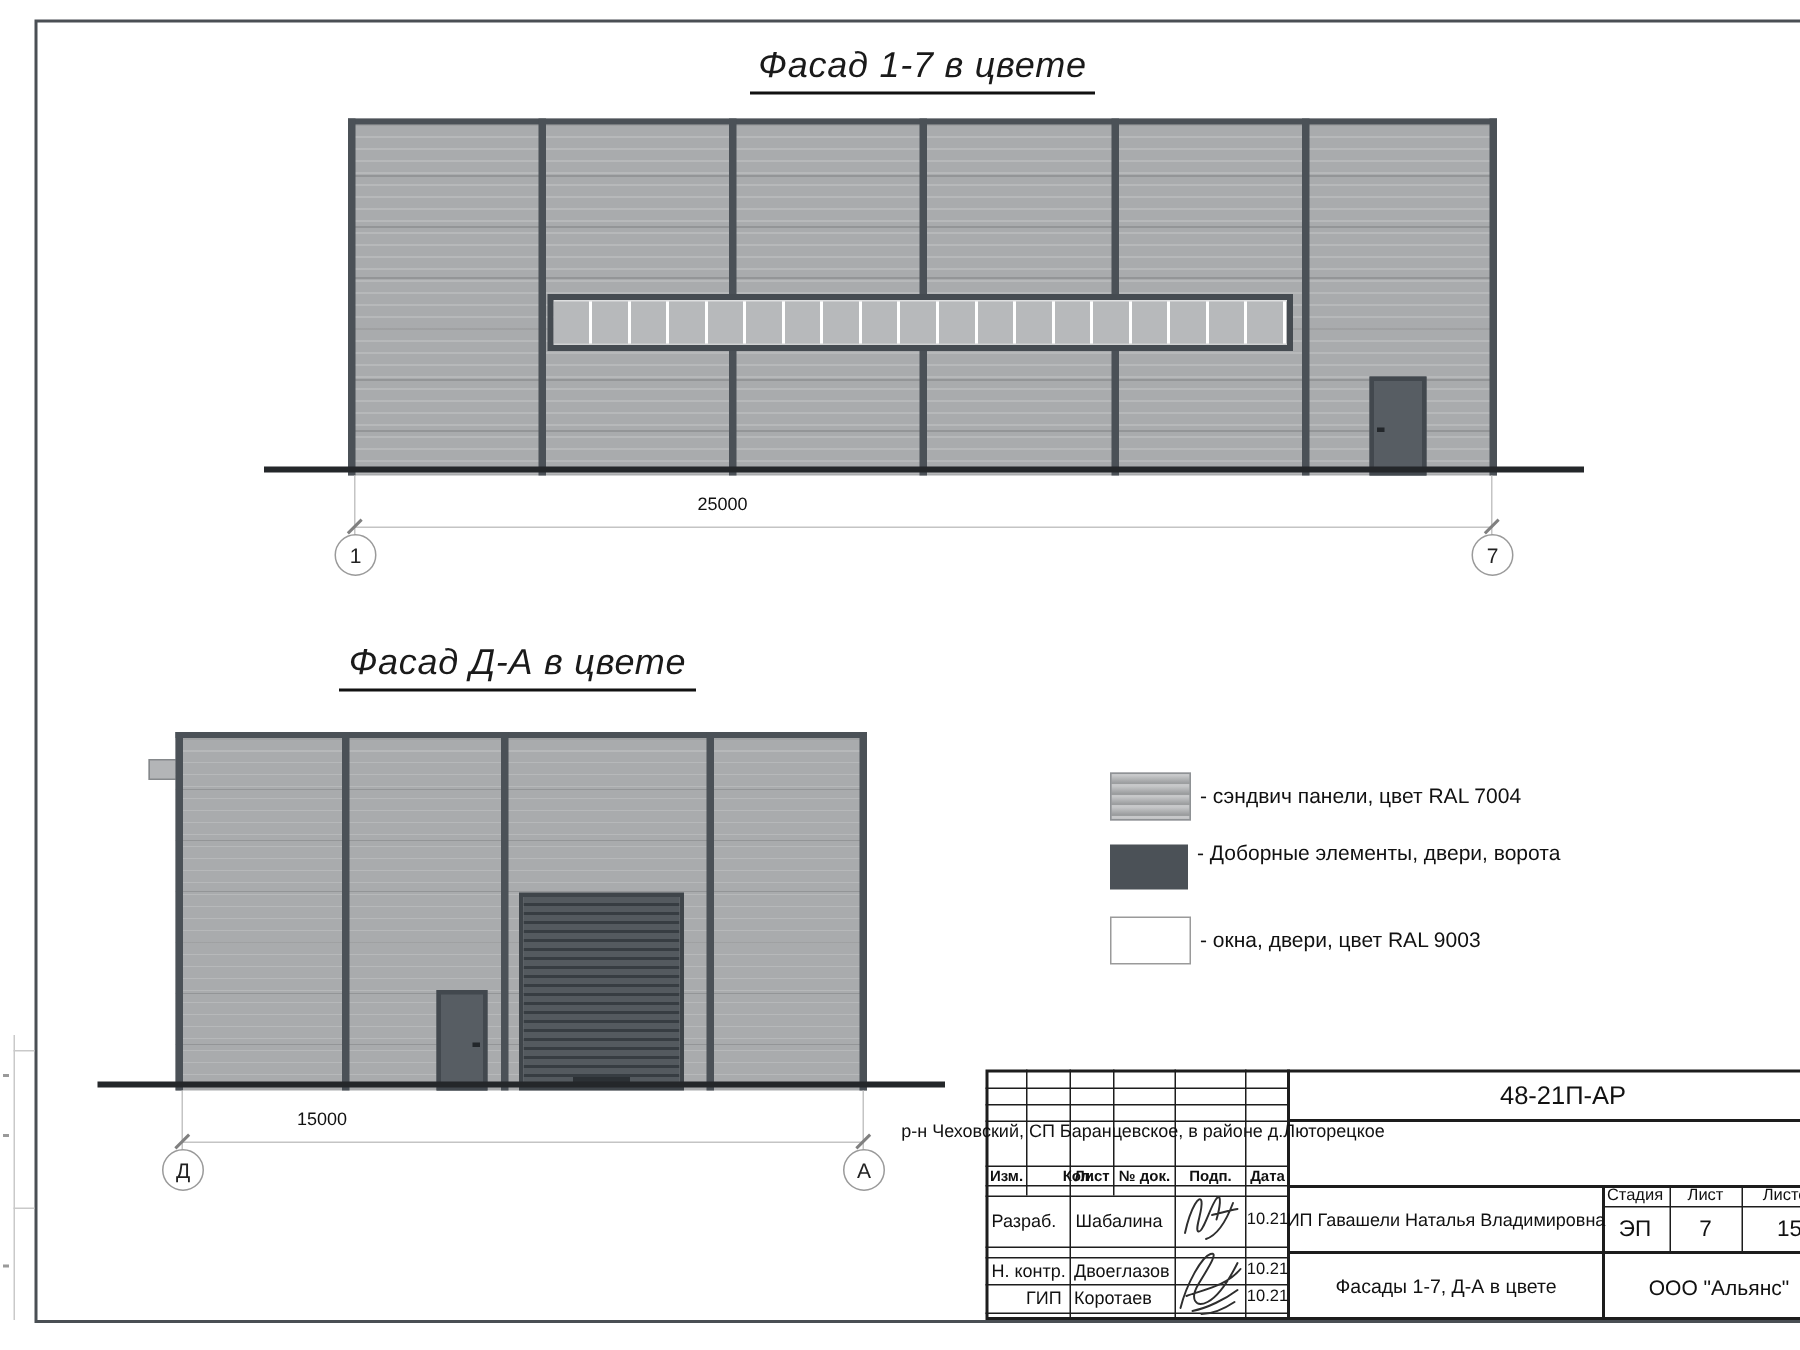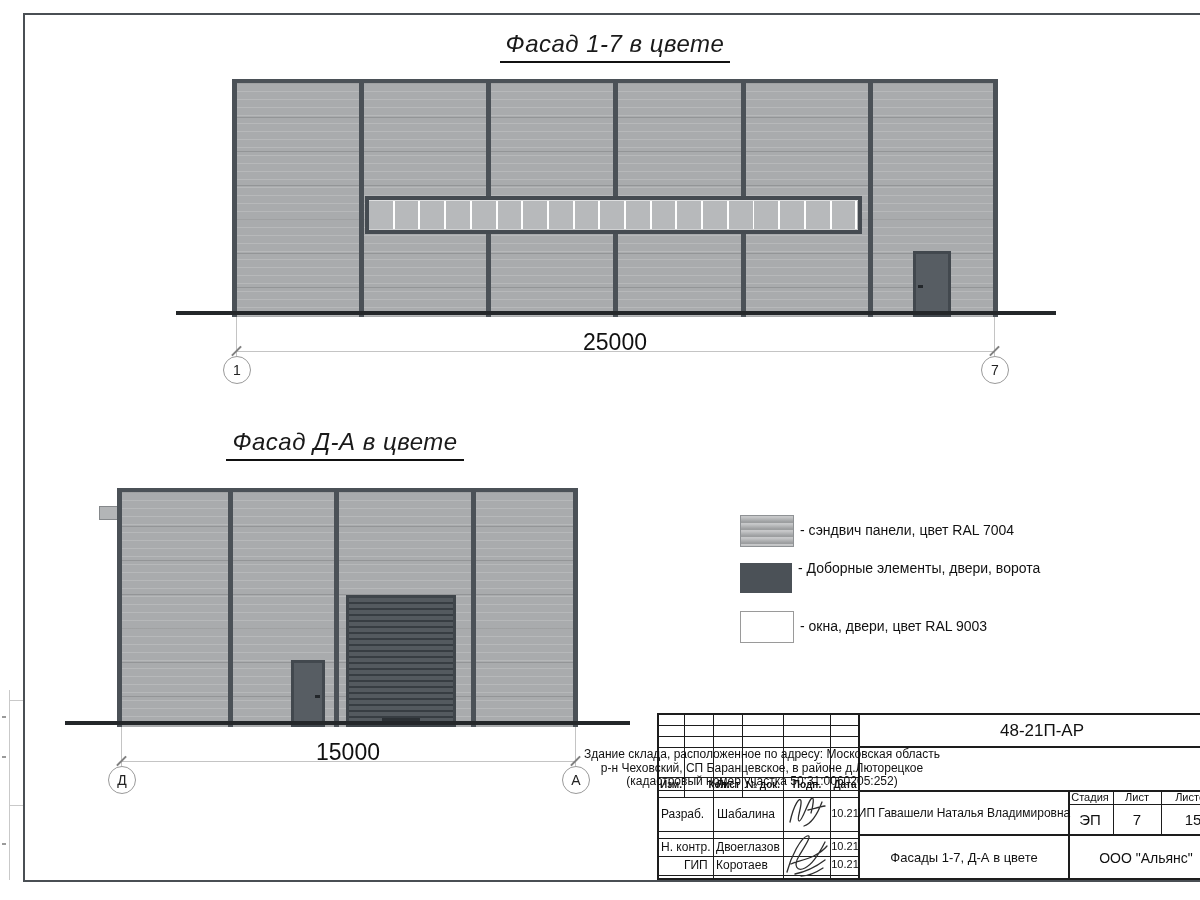--- a/index.html
+++ b/index.html
@@ -29,21 +29,21 @@
   .gate{border:3px solid #3f454a;
     background:repeating-linear-gradient(to bottom,#545a5f 0 4px,#373d42 4px 6px);}
   .gate .gate-handle{position:absolute;left:50%;bottom:2px;transform:translateX(-50%);
     width:38px;height:4px;background:#2c3135;}
   .ground{background:#24272a;}
   .protrusion{background:#b3b5b7;border:1px solid #85888b;}
   
   .ext-line{width:1px;background:#c4c4c4;}
   .dim-line{height:1px;background:#c4c4c4;}
   .dim-tick{width:13px;height:2px;background:#808080;transform:rotate(-45deg);}
-  .dim-text{font-size:23px;color:#111;text-align:center;}
+  .dim-text{font-size:12px;color:#111;}
   .grid-bubble{width:26px;height:26px;border-radius:50%;border:1px solid #9a9a9a;background:#fff;
     display:flex;align-items:center;justify-content:center;font-size:14px;color:#222;}
   
   .legend-swatch{width:52px;height:30px;}
   .sw-panel{background-color:#a9abad;
     background-image:repeating-linear-gradient(to bottom, rgba(255,255,255,0.35) 0 1px, rgba(0,0,0,0.08) 6px 7px);
     border:1px solid #8f9295;}
   .sw-dark{background:#4b5157;}
   .sw-white{background:#ffffff;border:1px solid #9a9a9a;}
   .legend-label{font-size:14px;color:#111;line-height:18px;}
@@ -193,23 +193,21 @@
 <svg class="abs sig-svg" style="left:786px;top:794px;" width="42" height="36" viewBox="0 0 42 36">
   <path d="M4,28 C8,10 14,2 15,7 C16,13 10,26 13,27 C16,28 21,10 25,5 C29,1 27,12 25,19 M18,32 C24,30 30,24 36,8 M22,16 C27,15 33,13 39,12"></path>
 </svg>
 <svg class="abs sig-svg" style="left:781px;top:832px;" width="52" height="46" viewBox="0 0 52 46">
   <path d="M6,40 C10,24 20,6 26,4 C32,2 24,14 18,24 C12,34 16,40 24,36 C32,32 40,18 44,10 M10,32 C20,28 36,26 46,14 M14,42 C24,40 36,34 44,28 M20,44 C28,44 36,40 42,36"></path>
 </svg>
 
 <div class="abs tb-text tb-center" style="left:1042px;top:721px;font-size:17px;">48-21П-АР</div>
 
 <div class="abs tb-center" style="left:1042px;top:748px;font-size:12px;line-height:13.6px;color:#111;text-align:center;width:560px;margin-left:-280px;transform:none;left:762px;">
-  <div>Здание склада, расположенное по адресу: Московская область</div>
   <div>р-н Чеховский, СП Баранцевское, в районе д.Люторецкое</div>
-  <div>(кадастровый номер участка 50:31:0060205:252)</div>
 </div>
 
 <div class="abs tb-text tb-center" style="left:964px;top:806px;">ИП Гавашели Наталья Владимировна</div>
 
 <div class="abs tb-text tb-center" style="left:1090px;top:791px;font-size:11px;">Стадия</div>
 <div class="abs tb-text tb-center" style="left:1137px;top:791px;font-size:11px;">Лист</div>
 <div class="abs tb-text tb-center" style="left:1193px;top:791px;font-size:11px;">Листов</div>
 
 <div class="abs tb-text tb-center" style="left:1090px;top:811px;font-size:15px;">ЭП</div>
 <div class="abs tb-text tb-center" style="left:1137px;top:811px;font-size:15px;">7</div>

